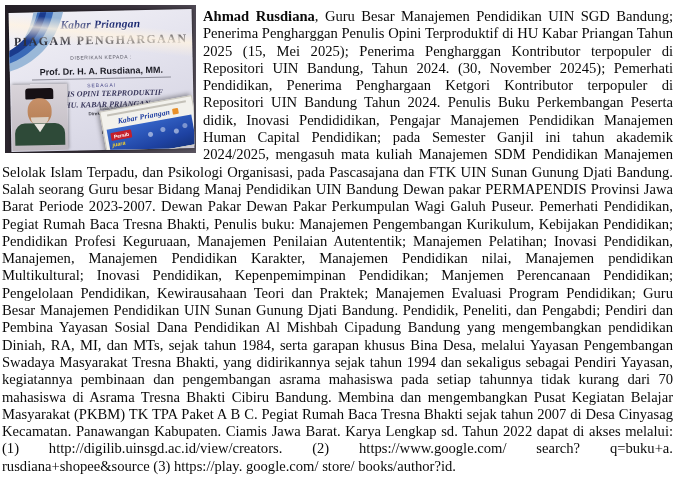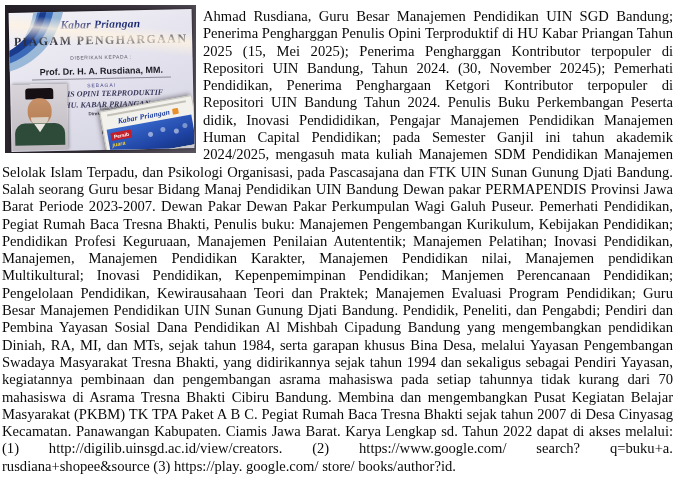--- a/index.html
+++ b/index.html
@@ -13,21 +13,21 @@
     overflow:hidden;
     padding:8px 2px 0 2px;
   }
   
   .bio-paragraph {
     font-size:14.6px;
     line-height:17.3px;
     text-align:justify;
     color:#0a0a0a;
   }
-  .bio-paragraph b { font-weight:normal; }
+  .bio-paragraph b { font-weight:bold; }
 
   
   .certificate {
     float:left;
     width:191px; height:148px;
     margin:-3px 7px 4px 3px;
     position:relative;
     background:linear-gradient(105deg,#241f26 0%,#3a333d 55%,#5a5560 100%);
     overflow:hidden;
   }

